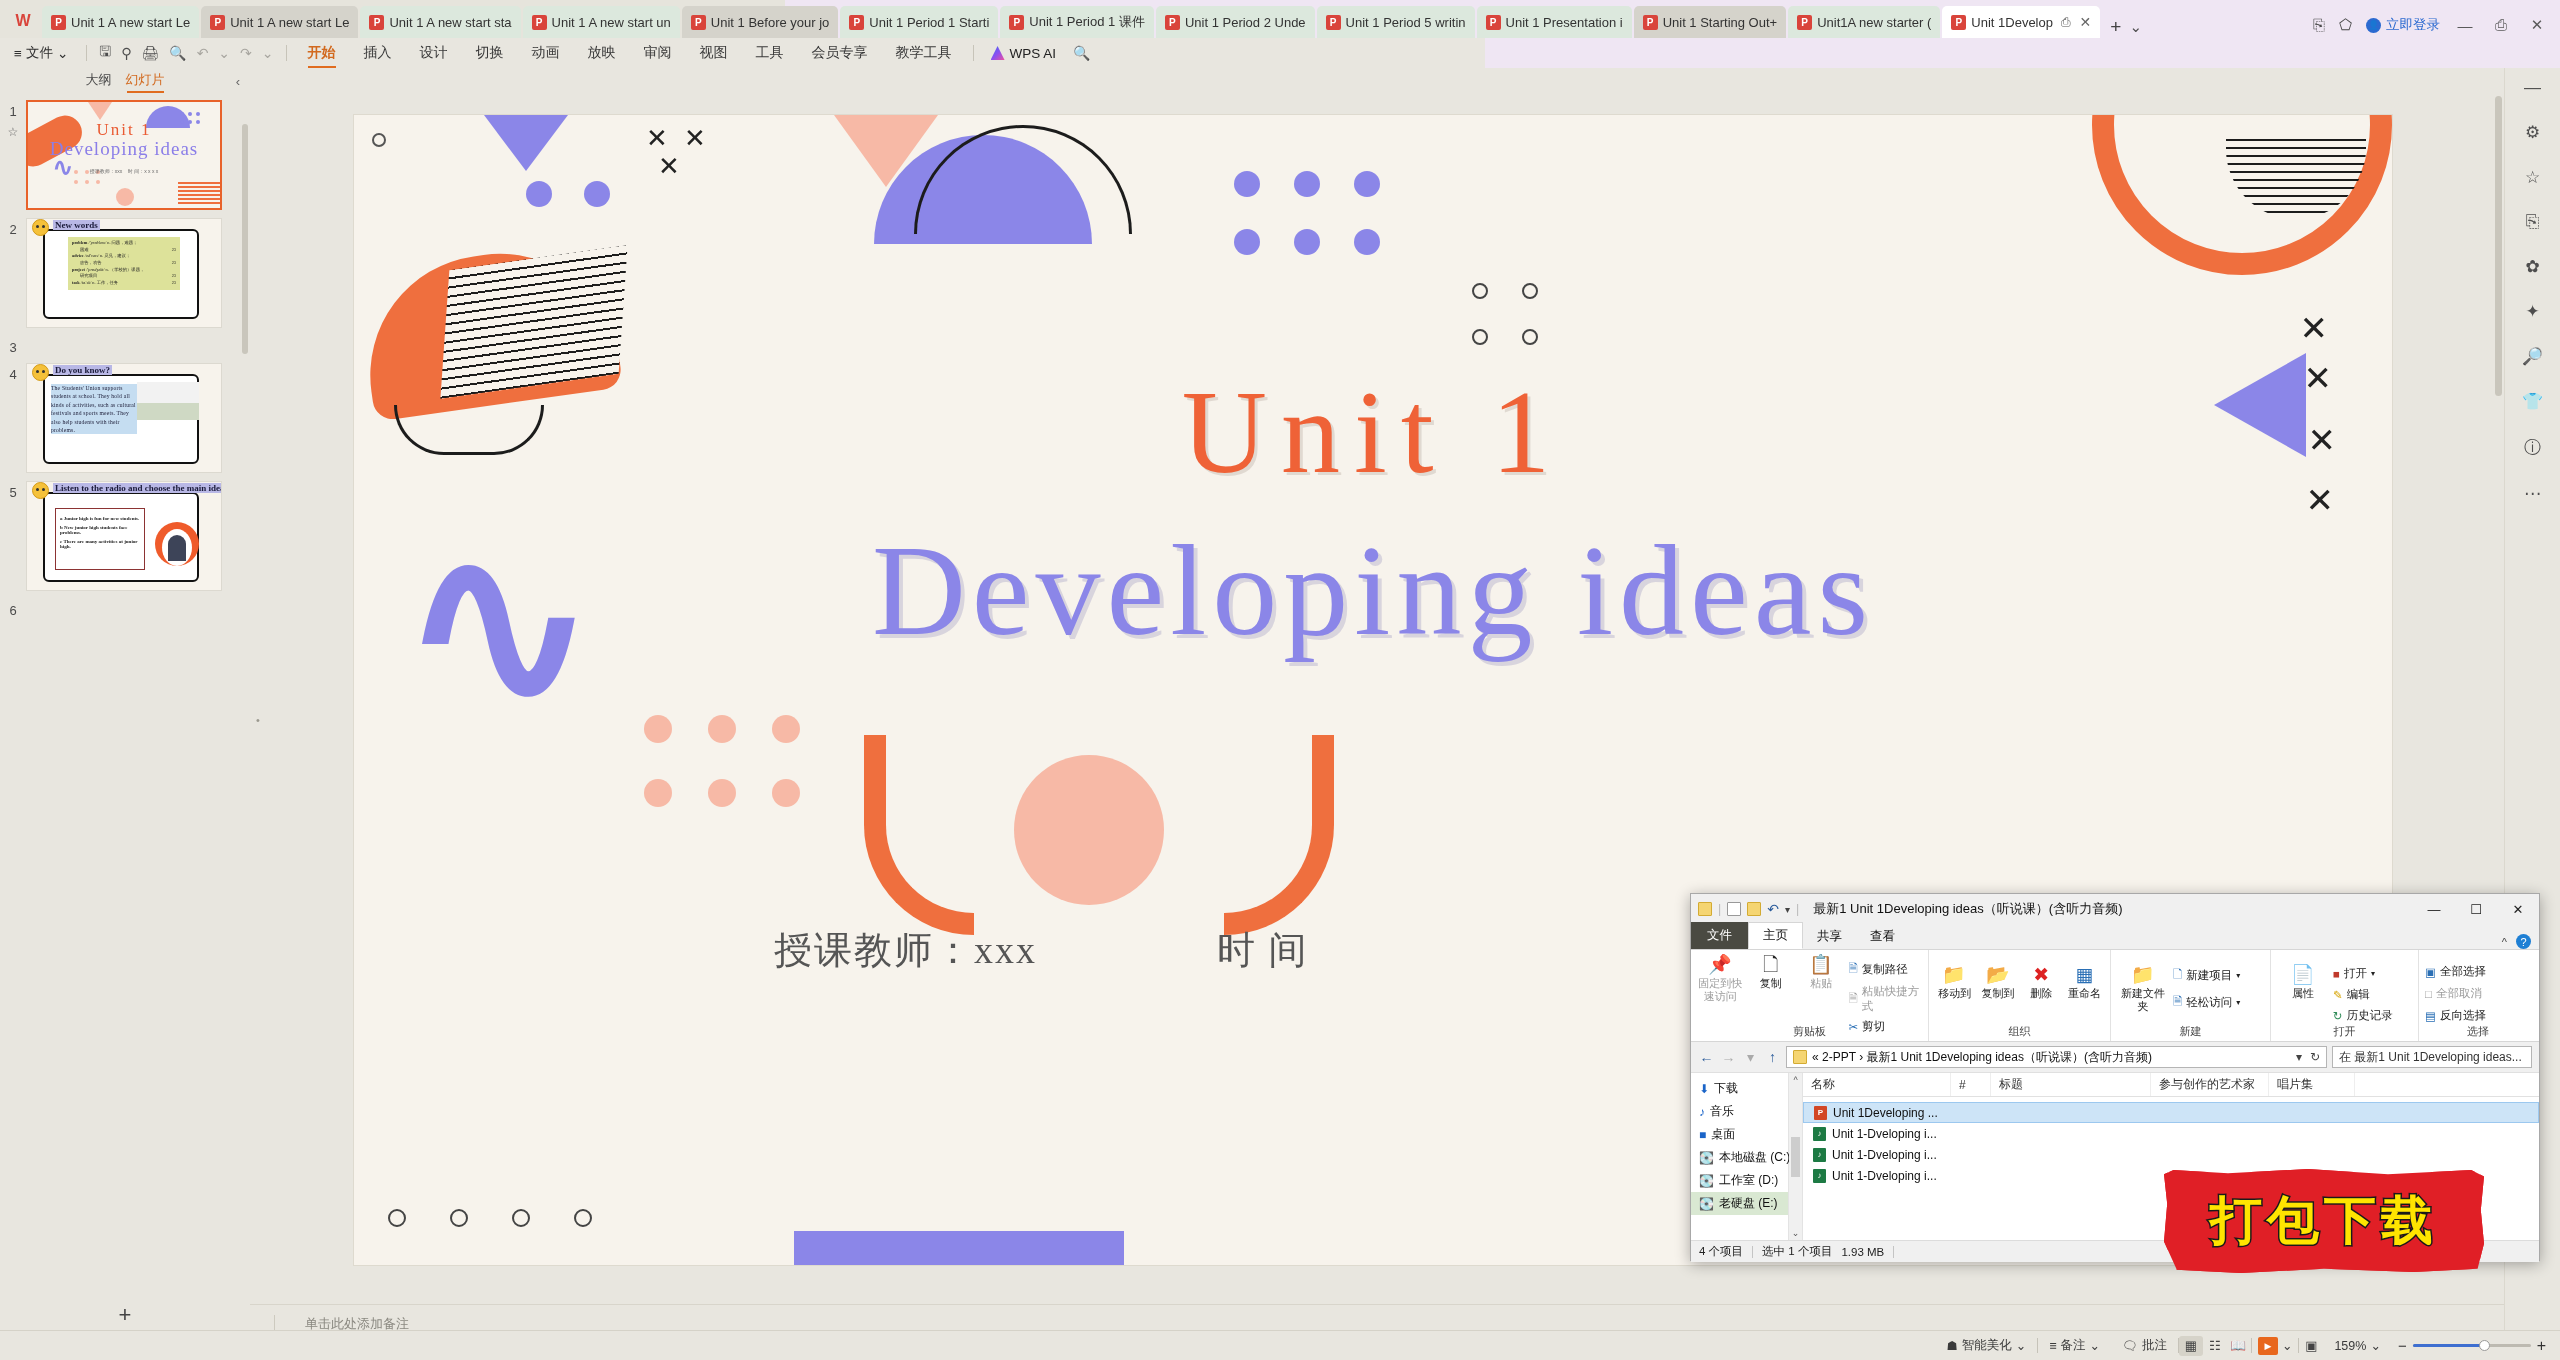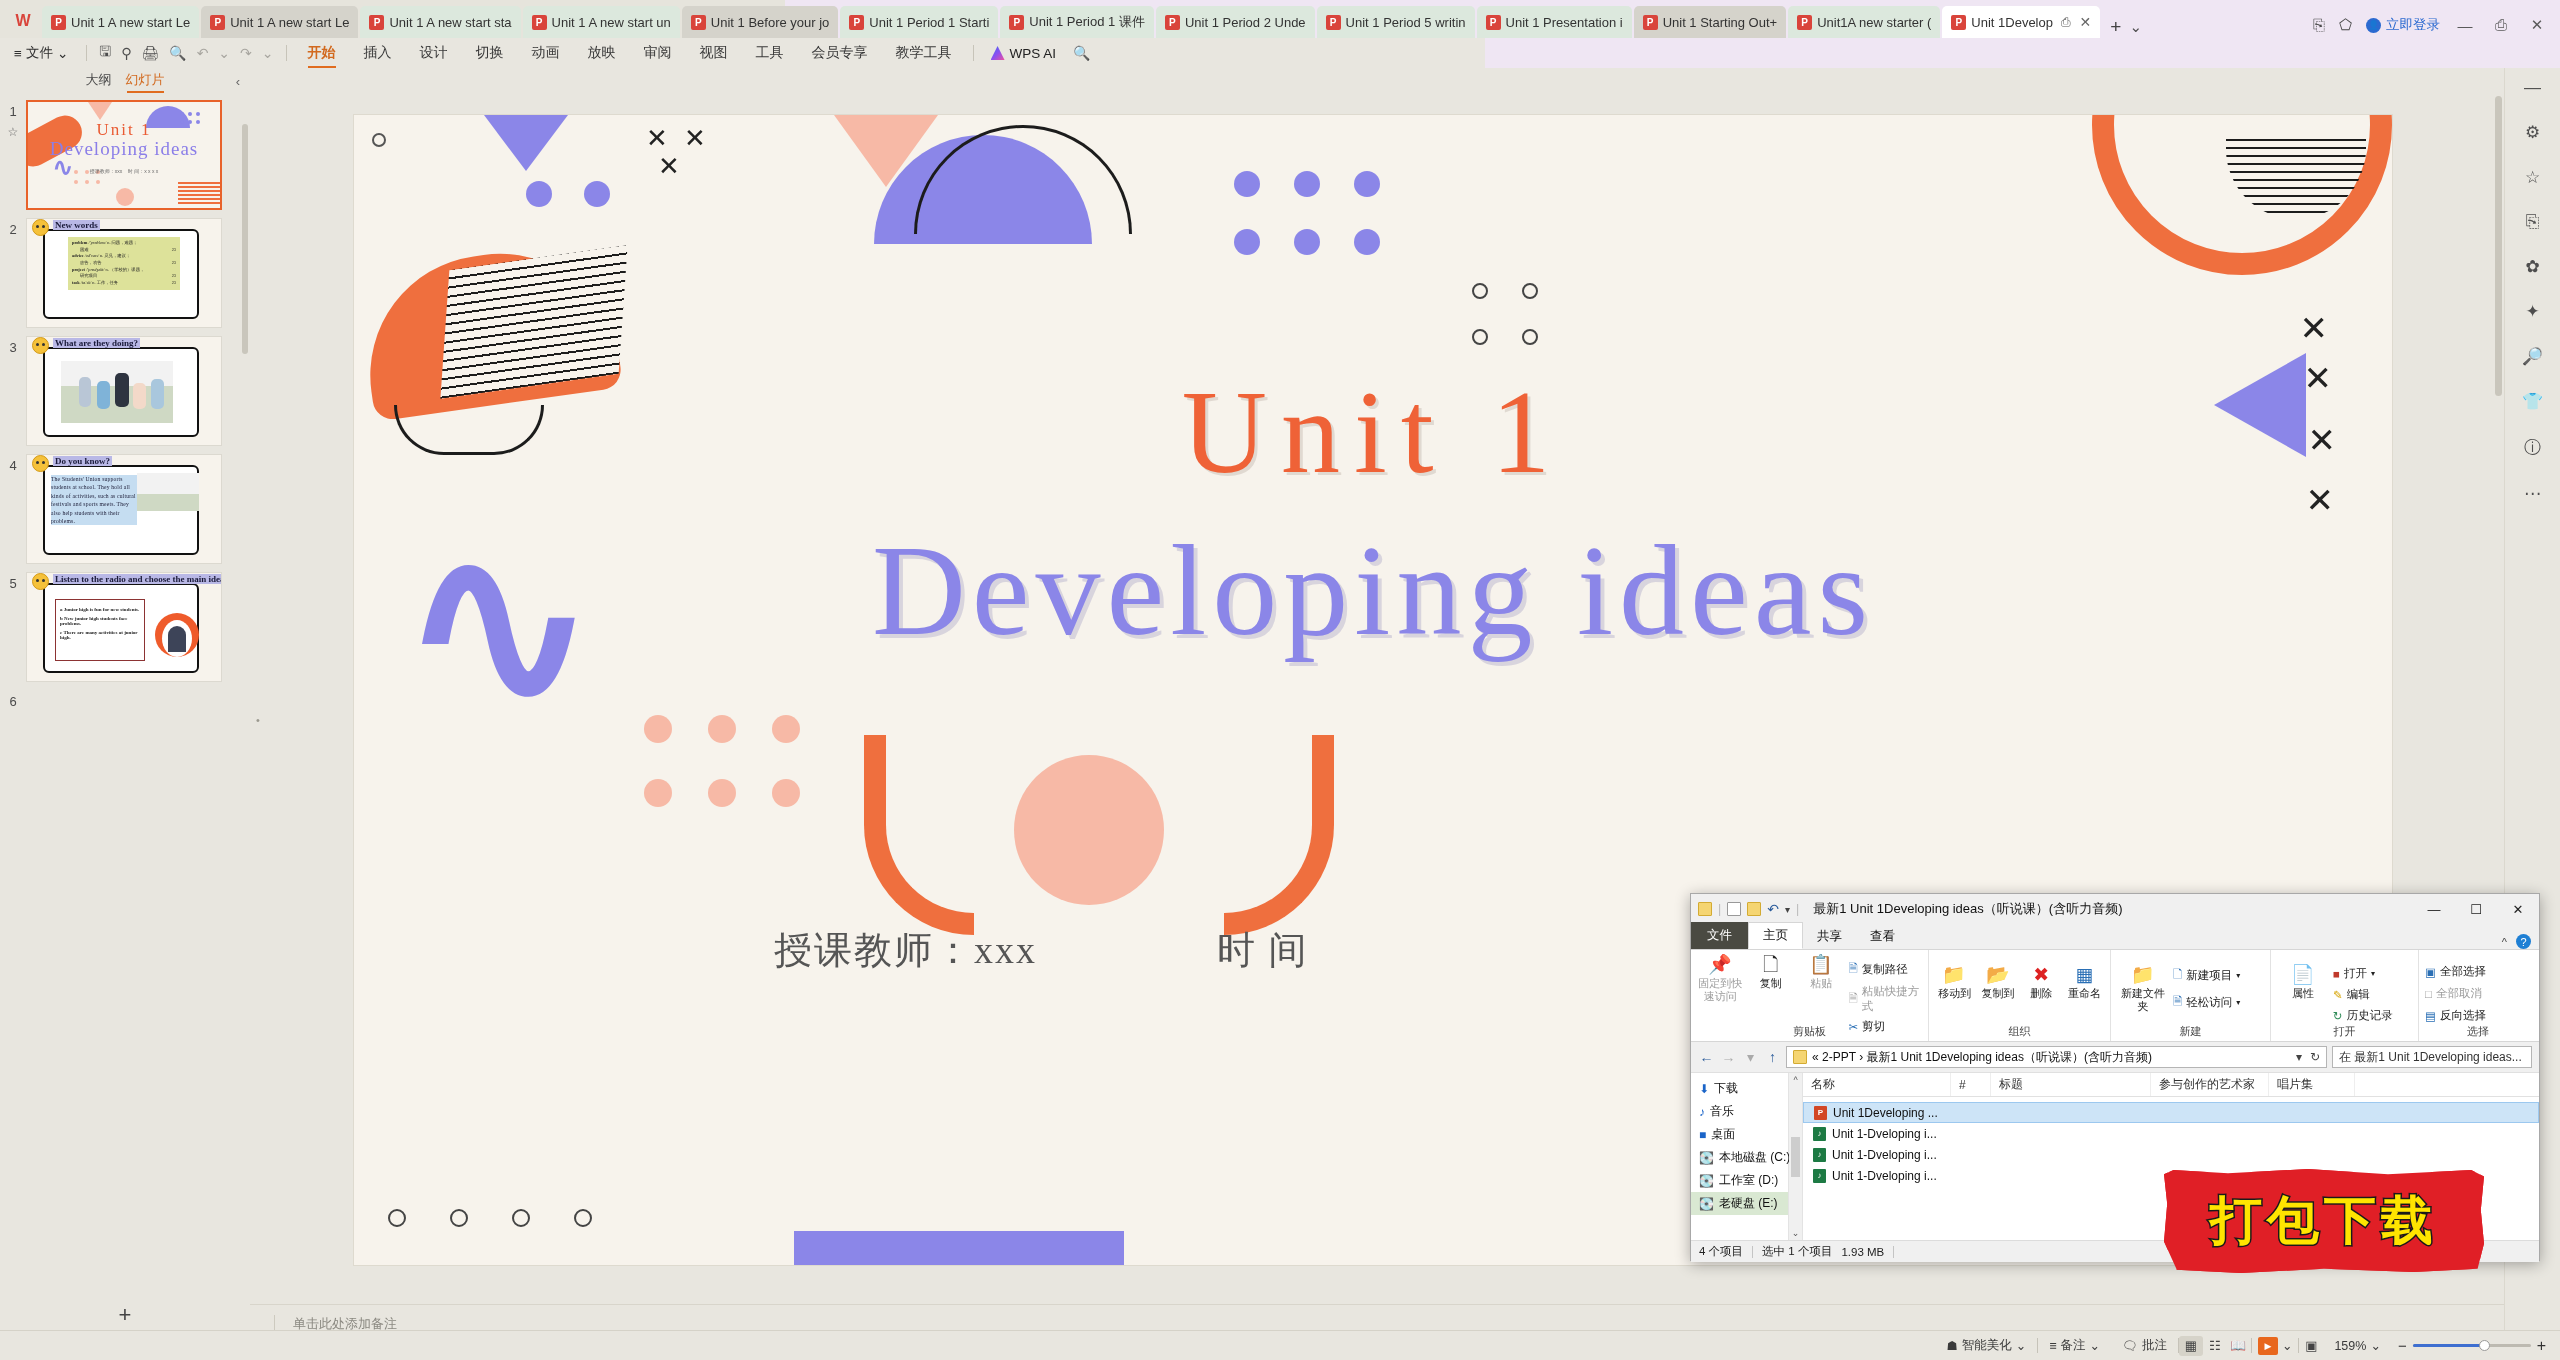--- a/index.html
+++ b/index.html
@@ -196,21 +196,21 @@
     letter-spacing: 6px; text-shadow: 4px 4px 0 rgba(110,105,170,.22);
   }
   .slide-meta {
     position: absolute; left: 420px; top: 810px; display:flex; gap: 180px;
     font-family: "Liberation Serif", serif; font-size: 38px; color: #555; letter-spacing: 2px;
   }
   .notes {
     height: 56px; border-top:1px solid #d8d5cb; display:flex; align-items:flex-start;
     padding: 10px 0 0 24px;
   }
-  .notes-inner{ border-left:1px solid #cdcabf; padding-left:18px; font-size:13px; color:#8a8880;}
+  .notes-inner{ border-left:1px solid #cdcabf; padding-left:30px; font-size:13px; color:#8a8880;}
   .ruler-dot{position:absolute;left:6px;top:50%;font-size:11px;color:#9b998f;}
 
   
   .sd{position:absolute;}
   .circ{border-radius:50%;}
   .ring{border-radius:50%;border:3px solid #444;background:transparent;}
   .xmark{position:absolute;color:#222;font-size:26px;font-weight:300;line-height:1;}
 
   
   .rail {
@@ -484,31 +484,20 @@
             <div style="padding-left:8px;"><span>忠告，劝告</span><span class="n">23</span></div>
             <div><b>project</b> <i>/'prɒdʒekt/</i> <span>n.</span> <span>（学校的）课题，</span></div>
             <div style="padding-left:8px;"><span>研究项目</span><span class="n">23</span></div>
             <div><b>task</b> <i>/tɑːsk/</i> <span>n.</span> <span>工作，任务</span><span class="n">23</span></div>
           </div>
         </div>
       </div>
 
       <div class="thumb-row">
         <div class="thumb-num">3</div>
-        <div class="thumb">
-          <div class="t-monkey"></div>
-          <div class="t-title">What are they doing?</div>
-          <div class="t-frame"></div>
-          <div class="t-photo" style="left:34px;top:24px;width:112px;height:62px;background:linear-gradient(180deg,#f2f2f2 0 40%,#cfd9c4 40% 100%);"></div>
-          <div class="sd" style="left:52px;top:40px;width:12px;height:30px;background:#b9c6d6;border-radius:5px;z-index:4;"></div>
-          <div class="sd" style="left:70px;top:44px;width:13px;height:28px;background:#7fb3d8;border-radius:5px;z-index:4;"></div>
-          <div class="sd" style="left:88px;top:36px;width:14px;height:34px;background:#2e3440;border-radius:5px;z-index:4;"></div>
-          <div class="sd" style="left:106px;top:46px;width:13px;height:26px;background:#f3d9c9;border-radius:5px;z-index:4;"></div>
-          <div class="sd" style="left:124px;top:42px;width:13px;height:30px;background:#a9c7dd;border-radius:5px;z-index:4;"></div>
-        </div>
       </div>
 
       <div class="thumb-row">
         <div class="thumb-num">4</div>
         <div class="thumb">
           <div class="t-monkey"></div>
           <div class="t-title">Do you know?</div>
           <div class="t-frame"></div>
           <div class="t-photo" style="left:110px;top:18px;width:62px;height:38px;background:linear-gradient(180deg,#f2f2f2 0 55%,#cfd9c4 55% 100%);"></div>
           <div class="t-para">The Students' Union supports students at school. They hold all kinds of activities, such as cultural festivals and sports meets. They also help students with their problems.</div>

